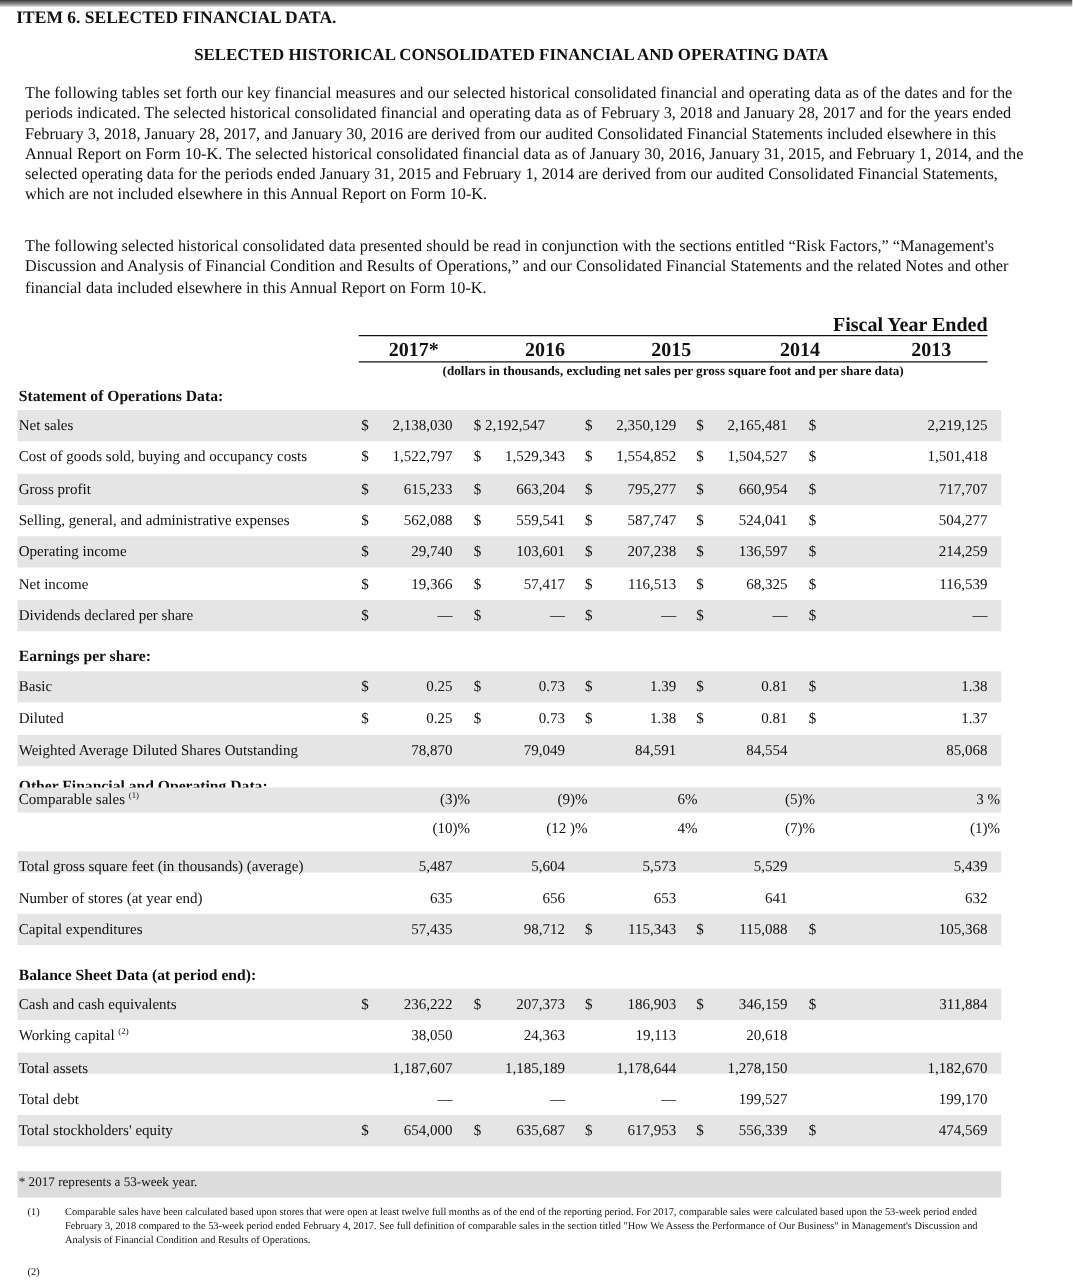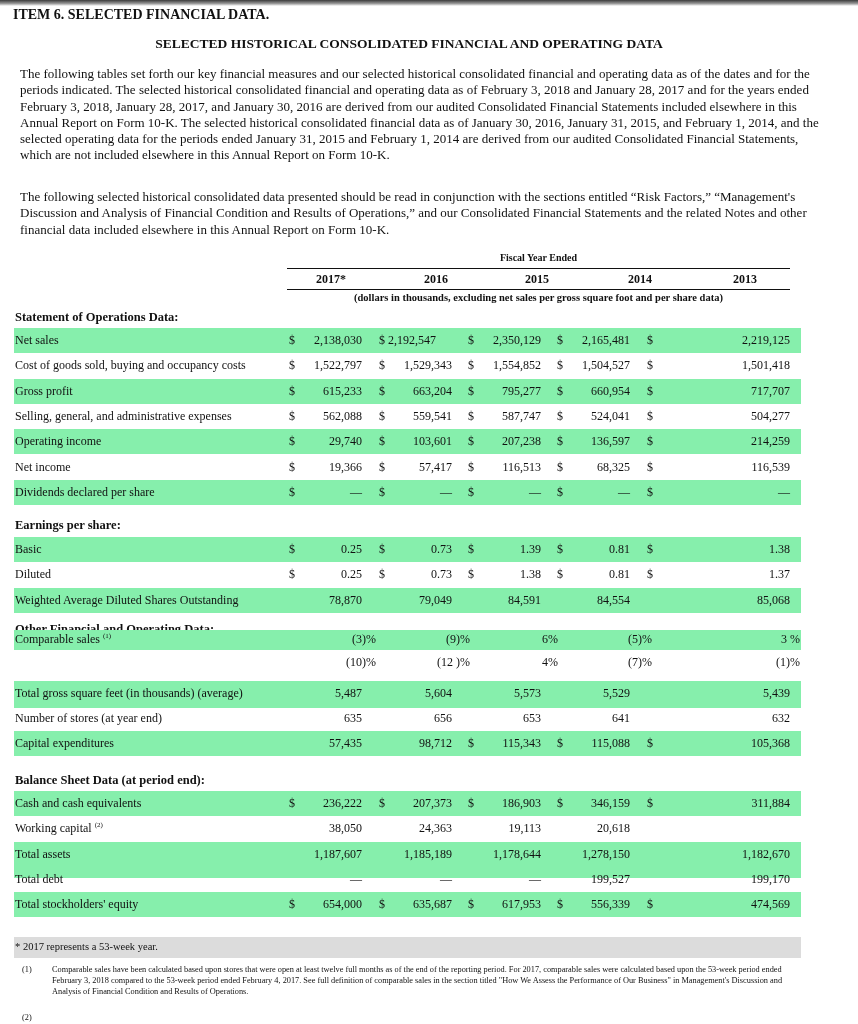--- a/index.html
+++ b/index.html
@@ -25,41 +25,41 @@
     .page-title span { display: inline-block; margin-left: -40px; }
     .para {
       position: absolute; left: 20px; width: 800px;
       font-size: 13px; line-height: 16.3px;
     }
     #p1 { top: 66px; }
     #p2 { top: 189px; }
 
     .fy-header {
       position: absolute; left: 287px; top: 252px; width: 503px;
-      text-align: center; font-weight: bold; font-size: 10px;
+      text-align: right; font-weight: bold; font-size: 16px;
     }
     .rule { position: absolute; left: 287px; width: 503px; height: 0; border-top: 1.6px solid #111; }
     #rule1 { top: 268px; }
     #rule2 { top: 289px; }
     .year {
-      position: absolute; top: 272px; font-weight: bold; font-size: 12px; text-align: center; width: 80px;
+      position: absolute; top: 272px; font-weight: bold; font-size: 16px; text-align: center; width: 80px;
     }
     .units {
       position: absolute; left: 287px; top: 292px; width: 503px; text-align: center;
       font-weight: bold; font-size: 10.5px;
     }
 
     .section-head {
       position: absolute; left: 15px; font-weight: bold; font-size: 12.5px;
     }
     .row {
       position: absolute; left: 14px; width: 787px; height: 25px;
       font-size: 12px;
     }
-    .row.shade { background: #86efac; }
+    .row.shade { background: #e5e5e5; }
     .row .label { position: absolute; left: 1px; top: 5px; white-space: nowrap; }
     .row .label sup { font-size: 7px; vertical-align: 5px; }
     .row .cur { position: absolute; top: 5px; width: 10px; text-align: left; }
     .row .val { position: absolute; top: 5px; width: 80px; text-align: right; white-space: nowrap; }
 
     .foot-star {
       position: absolute; left: 14px; top: 937px; width: 787px; height: 21px;
       background: #dcdcdc; font-size: 10.5px;
     }
     .foot-star span { position: absolute; left: 1px; top: 4px; }
@@ -225,21 +225,21 @@
       <span class="val" style="left: 558px; top: 2px;">(5)%</span>
       <span class="val" style="left: 706px; top: 2px;">3 %</span>
     </div>
     <div class="row" style="top: 650px; height: 25px;">
       <span class="val" style="left: 282px;">(10)%</span>
       <span class="val" style="left: 376px;">(12 )%</span>
       <span class="val" style="left: 464px;">4%</span>
       <span class="val" style="left: 558px;">(7)%</span>
       <span class="val" style="left: 706px;">(1)%</span>
     </div>
-    <div class="row shade" style="top: 681px; height: 27px;">
+    <div class="row shade" style="top: 681px; height: 17px;">
       <span class="label"><span>Total gross square feet (in thousands) (average)</span></span>
       <span class="val" style="left: 268px;">5,487</span>
       <span class="val" style="left: 358px;">5,604</span>
       <span class="val" style="left: 447px;">5,573</span>
       <span class="val" style="left: 536px;">5,529</span>
       <span class="val" style="left: 696px;">5,439</span>
     </div>
     <div class="row" style="top: 706px; height: 25px;">
       <span class="label"><span>Number of stores (at year end)</span></span>
       <span class="val" style="left: 268px;">635</span>
@@ -274,21 +274,21 @@
       <span class="val" style="left: 696px;">311,884</span>
     </div>
     <div class="row" style="top: 816.3px; height: 25px;">
       <span class="label"><span>Working capital</span> <sup>(2)</sup></span>
       <span class="val" style="left: 268px;">38,050</span>
       <span class="val" style="left: 358px;">24,363</span>
       <span class="val" style="left: 447px;">19,113</span>
       <span class="val" style="left: 536px;">20,618</span>
       <span class="val" style="left: 696px; margin-top: 24px;">(27,630)</span>
     </div>
-    <div class="row shade" style="top: 841.6px; height: 36px;">
+    <div class="row shade" style="top: 841.6px; height: 17px;">
       <span class="label"><span>Total assets</span></span>
       <span class="val" style="left: 268px;">1,187,607</span>
       <span class="val" style="left: 358px;">1,185,189</span>
       <span class="val" style="left: 447px;">1,178,644</span>
       <span class="val" style="left: 536px;">1,278,150</span>
       <span class="val" style="left: 696px;">1,182,670</span>
     </div>
     <div class="row" style="top: 866.9px; height: 37px;">
       <span class="label"><span>Total debt</span></span>
       <span class="val" style="left: 268px;">—</span>

